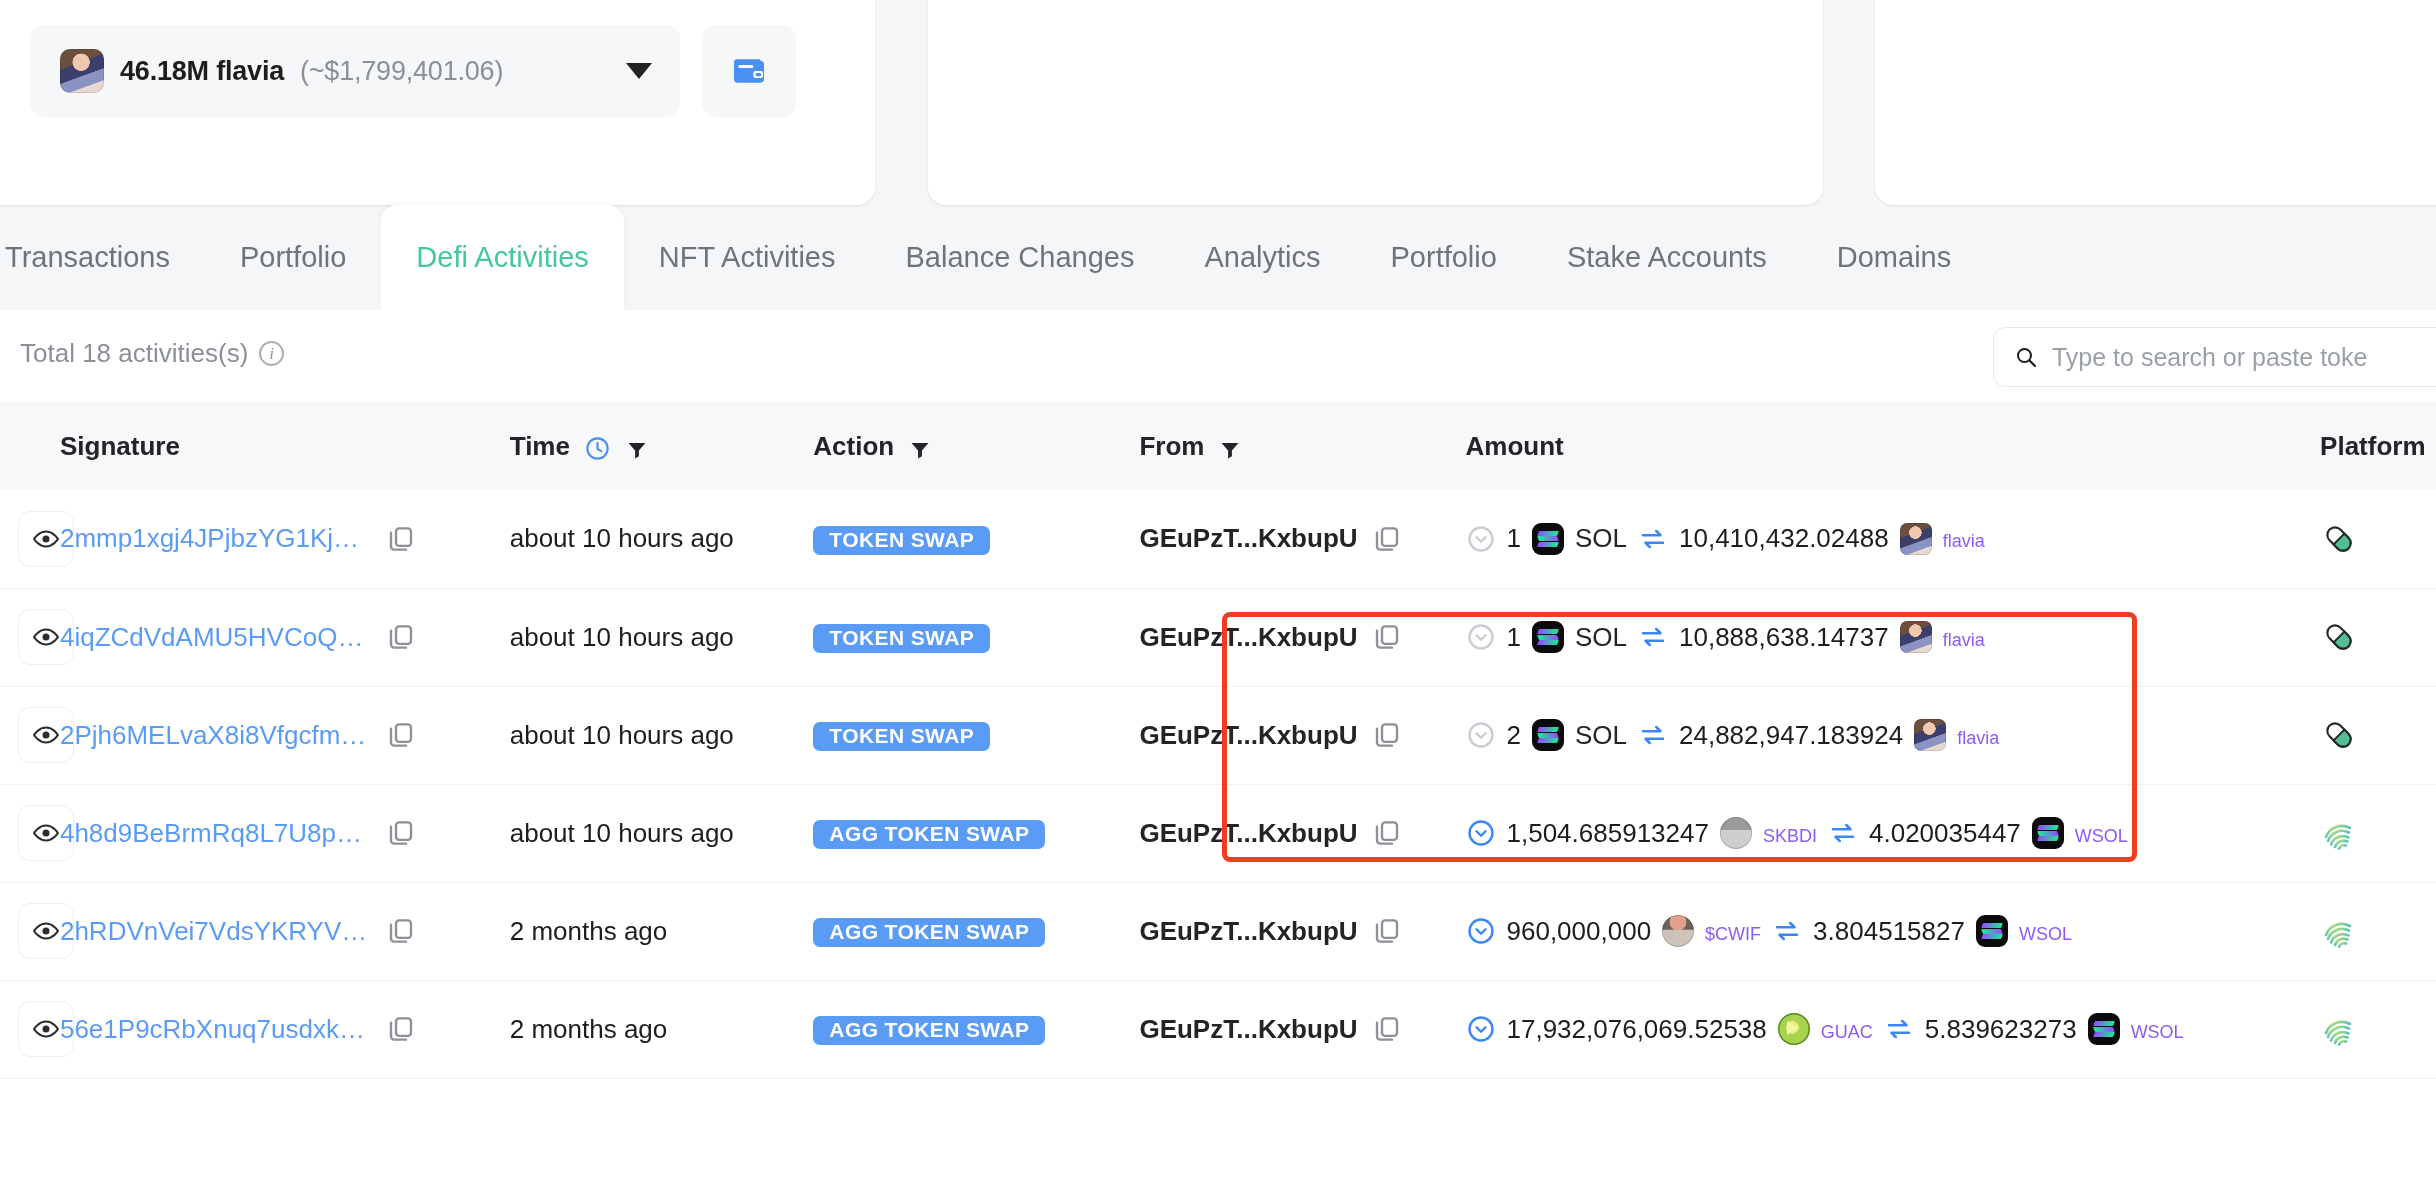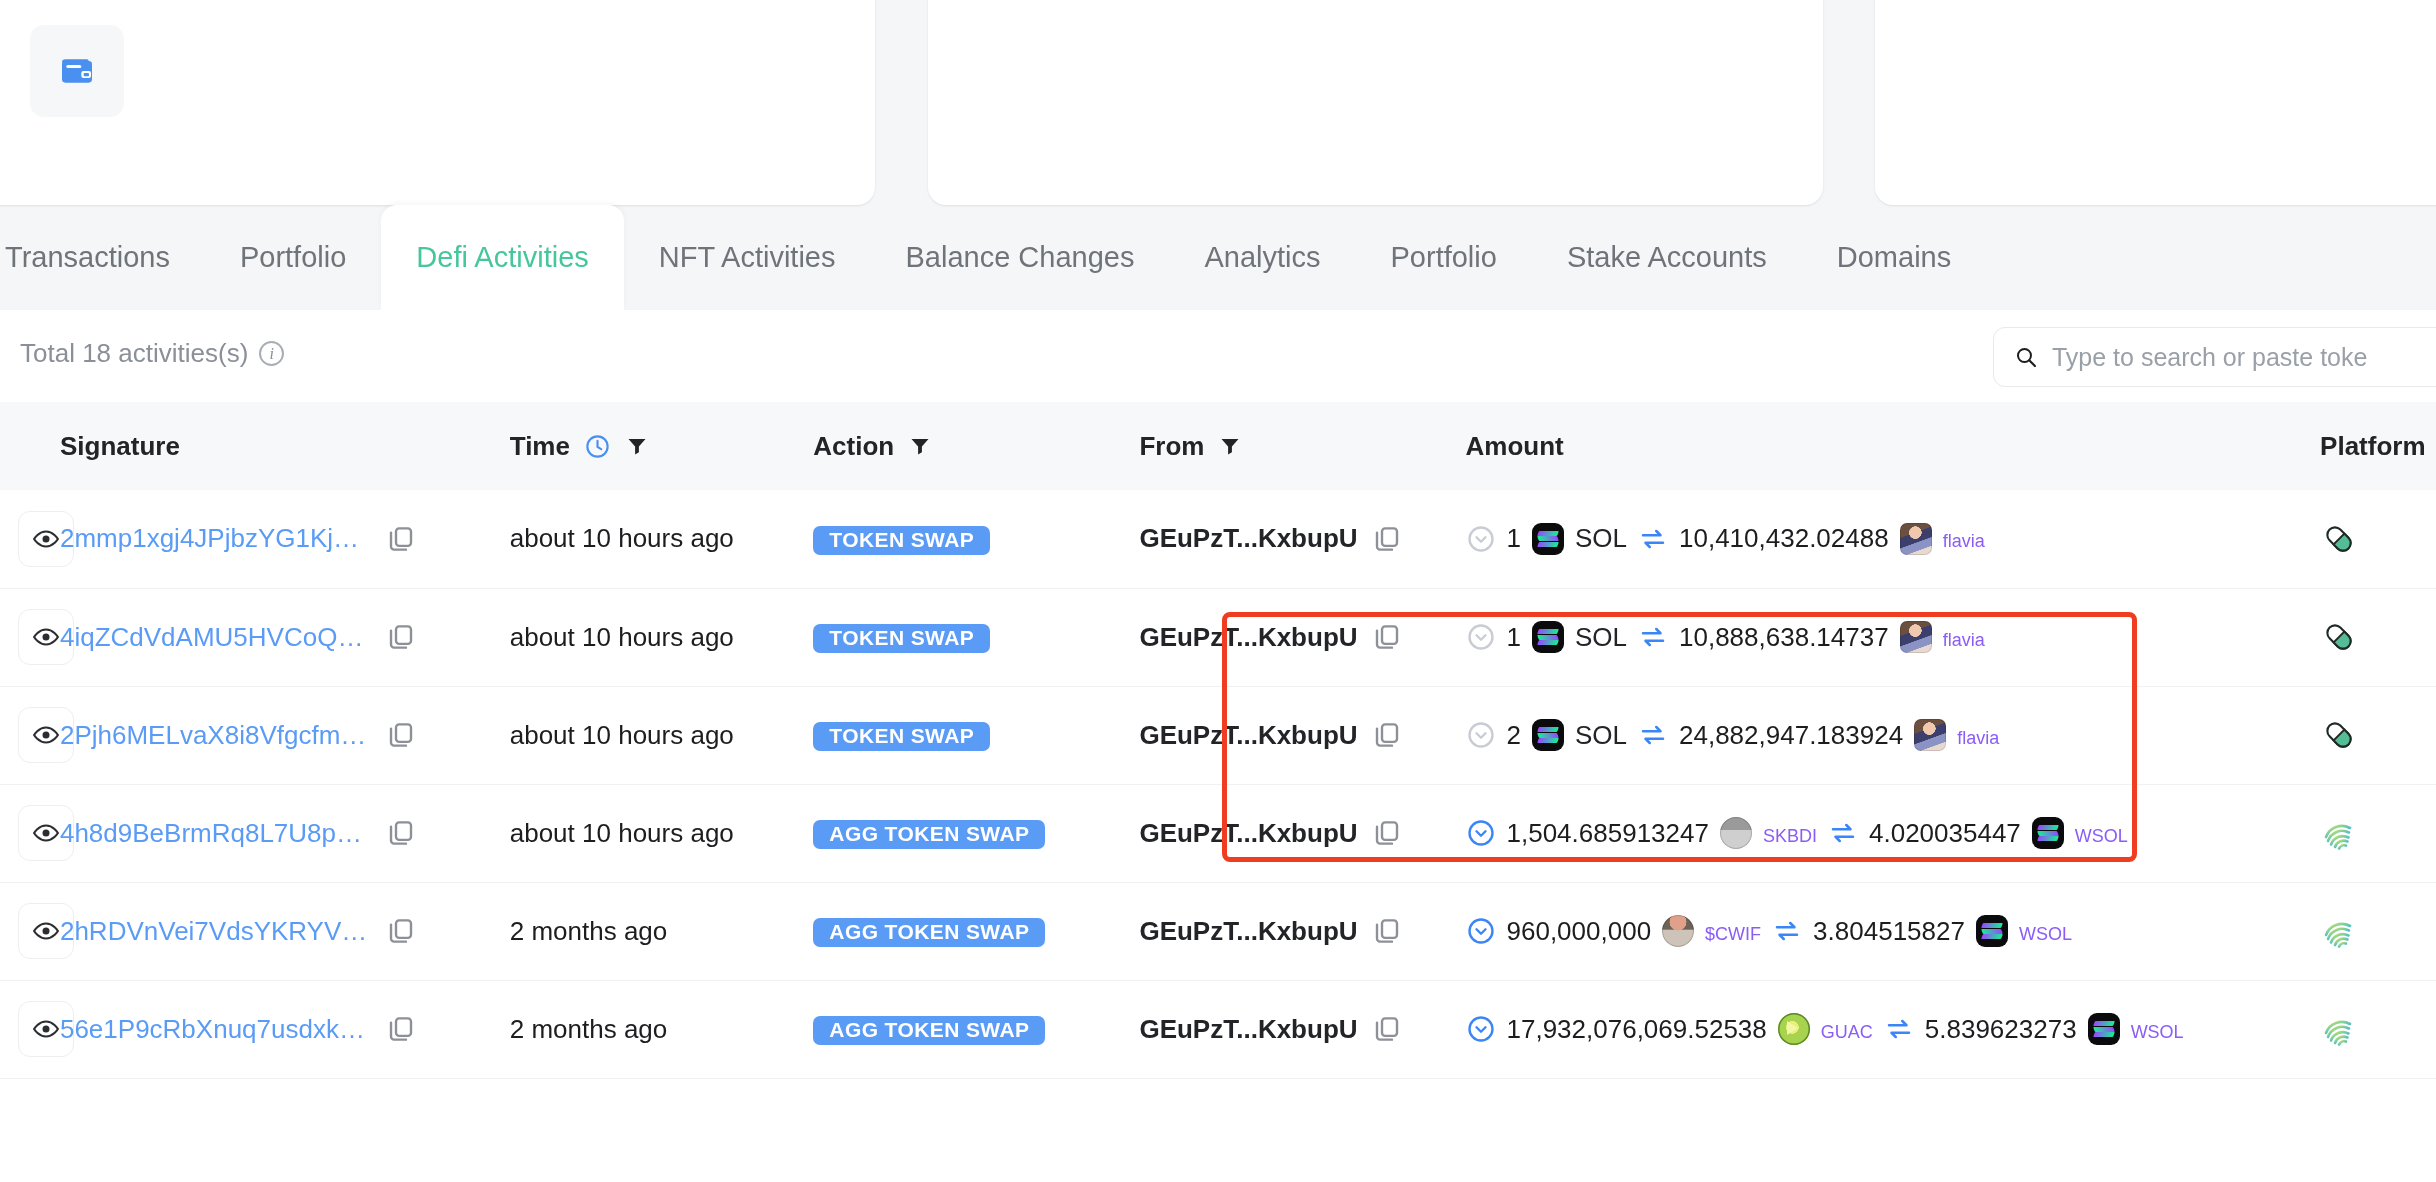--- a/index.html
+++ b/index.html
@@ -130,21 +130,21 @@
   }
   .search-input::placeholder { color: #9aa0a8; }
 
   
   table { border-collapse: collapse; width: 2620px; table-layout: fixed; }
   thead tr { background: #f7f8f9; height: 88px; }
   thead th {
     text-align: left; font-size: 26px; font-weight: 700; color: #232428;
     padding: 0; vertical-align: middle;
   }
-  .th-inner { display: flex; align-items: center; gap: 14px; }
+  .th-inner { display: flex; align-items: flex-end; gap: 14px; }
 
   tbody tr { height: 98px; border-bottom: 1px solid #f0f1f3; }
   tbody td { padding: 0; vertical-align: middle; font-size: 26px; color: #1d1d20; }
 
   .c-eye   { width: 80px;  padding-left: 48px !important; }
   .c-sig   { width: 400px; }
   .c-time  { width: 270px; }
   .c-act   { width: 290px; }
   .c-from  { width: 290px; }
   .c-amt   { width: 760px; }
@@ -247,20 +247,28 @@
   }
 
   .plat-cell { display: flex; align-items: center; }
 </style>
 </head>
 <body>
 
 <div class="top-row">
   <div class="card card-1">
     <div class="wallet-row">
+      <div class="wallet-select">
+        <div class="wallet-left">
+          <span class="avatar"></span>
+          <span class="wallet-title">46.18M flavia</span>
+          <span class="wallet-usd">(~$1,799,401.06)</span>
+        </div>
+        <span class="caret-down"></span>
+      </div>
       <div class="wallet-btn">
         <svg width="40" height="40" viewBox="0 0 24 24">
           <path d="M3 7a2 2 0 0 1 2-2h13a1 1 0 0 1 0 2H5v10h14v-3h-3a1.5 1.5 0 0 1 0-3h3V8a2 2 0 0 0-2-2" fill="#4a90f0"></path>
           <rect x="3" y="6" width="18" height="13" rx="2" fill="#4a90f0"></rect>
           <rect x="5.6" y="8.4" width="9" height="1.8" rx=".9" fill="#fff"></rect>
           <rect x="14.6" y="12" width="5.8" height="4.2" rx="1.2" fill="#fff"></rect>
           <rect x="16" y="13.2" width="3.2" height="1.9" rx=".6" fill="#4a90f0"></rect>
         </svg>
       </div>
     </div>

